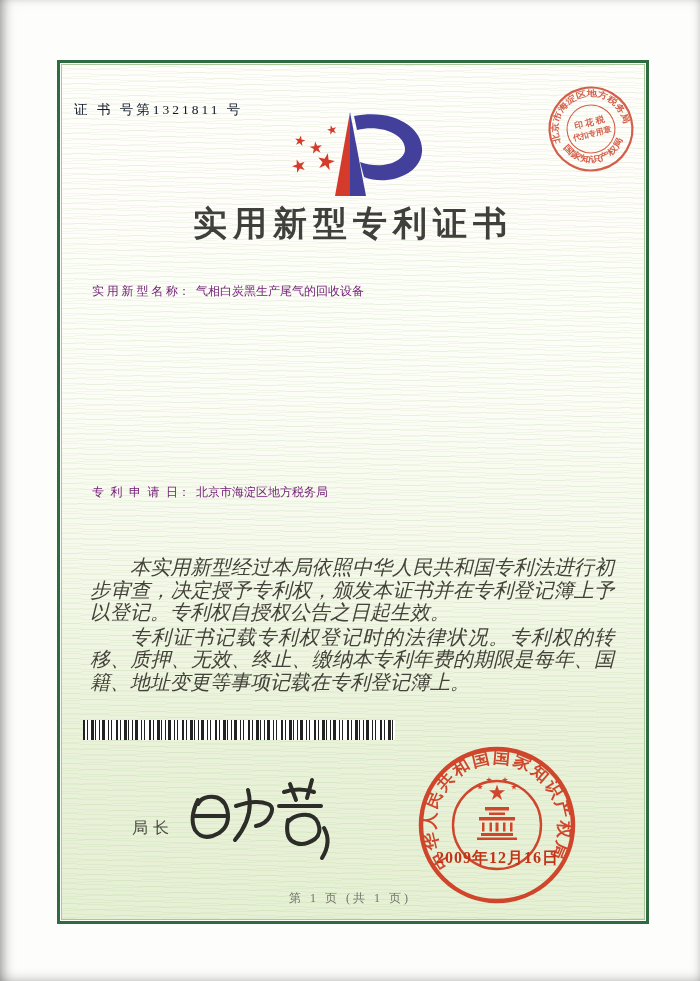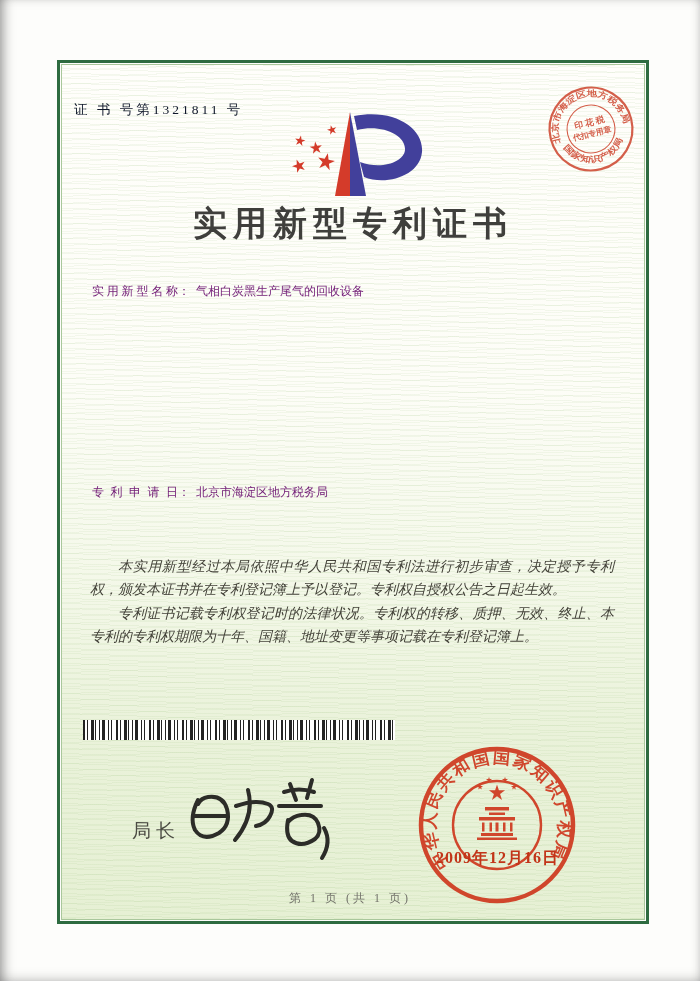--- a/index.html
+++ b/index.html
@@ -20,30 +20,30 @@
       linear-gradient(180deg,#fffefb 0%,#fdfdf7 38%,#f4f8e9 60%,#eaf2da 78%,#e6f0d4 100%);
   }
   .cert-no{position:absolute;left:74px;top:101px;font-size:13.5px;letter-spacing:3px;color:#0f172a;}
   .logo{position:absolute;left:272px;top:110px;width:160px;height:90px;}
   .title{position:absolute;left:0;right:0;top:201px;text-align:center;font-size:34px;
          font-weight:600;letter-spacing:6px;padding-left:6px;color:#3f3f3c;}
   .field{position:absolute;left:92px;width:530px;font-size:12px;white-space:nowrap;color:#701a75;}
   .flabel{display:inline-block;width:86px;text-align:justify;text-align-last:justify;vertical-align:top;}
   .fcolon{display:inline-block;margin-right:6px;}
   .f1{top:283px}.f2{top:337px}.f3{top:386px}.f4{top:435px}.f5{top:484px}.f6{top:533px}
-  .body-text{position:absolute;left:90px;top:556px;width:524px;font-size:14px;line-height:22.5px;
+  .body-text{position:absolute;left:90px;top:556px;width:524px;font-size:20px;line-height:22.5px;
              text-align:justify;color:#434239;font-style:italic;}
   .body-text p{margin:0 0 2px 0;text-indent:2em;}
   .barcode{position:absolute;left:83px;top:720px;width:312px;height:20px;
     background:repeating-linear-gradient(90deg,
       #222 0 2px,#fff 2px 4px,#222 4px 5px,#fff 5px 8px,
       #222 8px 11px,#fff 11px 12px,#222 12px 13px,#fff 13px 16px,
       #222 16px 17px,#fff 17px 19px,#222 19px 22px,#fff 22px 25px,
       #222 25px 26px,#fff 26px 28px,#222 28px 29px,#fff 29px 33px);}
-  .signer-role{position:absolute;left:132px;top:818px;font-size:19px;letter-spacing:5px;color:#4a4a42;}
+  .signer-role{position:absolute;left:132px;top:818px;font-size:16px;letter-spacing:5px;color:#4a4a42;}
   .signature{position:absolute;left:178px;top:770px;width:165px;height:100px;}
   .seal{position:absolute;left:415px;top:743px;width:164px;height:164px;opacity:.93;}
   .seal-date{position:absolute;left:420px;top:848px;width:155px;text-align:center;
              font-size:16px;letter-spacing:1px;color:#c23418;font-weight:600;}
   .tax-stamp{position:absolute;left:545px;top:83px;width:92px;height:92px;opacity:.88;
              transform:rotate(-14deg);}
   .footer{position:absolute;left:0;right:0;top:890px;text-align:center;font-size:12px;
           letter-spacing:3px;color:#72726a;}
 </style>
 </head>
@@ -80,21 +80,21 @@
 
   <div class="field f1">
     <span class="flabel">实用新型名称</span><span class="fcolon">：</span><span>气相白炭黑生产尾气的回收设备</span>
   </div>
   <div class="field f5">
     <span class="flabel">专利申请日</span><span class="fcolon">：</span><span>北京市海淀区地方税务局</span>
   </div>
 
   <div class="body-text">
     <p>本实用新型经过本局依照中华人民共和国专利法进行初步审查，决定授予专利权，颁发本证书并在专利登记簿上予以登记。专利权自授权公告之日起生效。</p>
-    <p>专利证书记载专利权登记时的法律状况。专利权的转移、质押、无效、终止、本专利的专利权期限为十年、国籍、地址变更等事项记载在专利登记簿上。</p>
+    <p>专利证书记载专利权登记时的法律状况。专利权的转移、质押、无效、终止、缴纳本专利年费的期限是每年、国籍、地址变更等事项记载在专利登记簿上。</p>
   </div>
 
   <div class="barcode"></div>
 
   <div class="signer-role">局长</div>
 
   <svg class="signature" viewBox="0 0 165 100" fill="none" stroke="#2c2c28" stroke-width="4" stroke-linecap="round" stroke-linejoin="round" aria-label="田力普">
     <path d="M20,30 q-9,18 -3,30 q8,12 24,3 q12,-8 8,-24 q-4,-14 -19,-12 q-7,1 -10,7"></path>
     <path d="M15,46 h34"></path>
     <path d="M70,20 q7,26 -13,50"></path>

